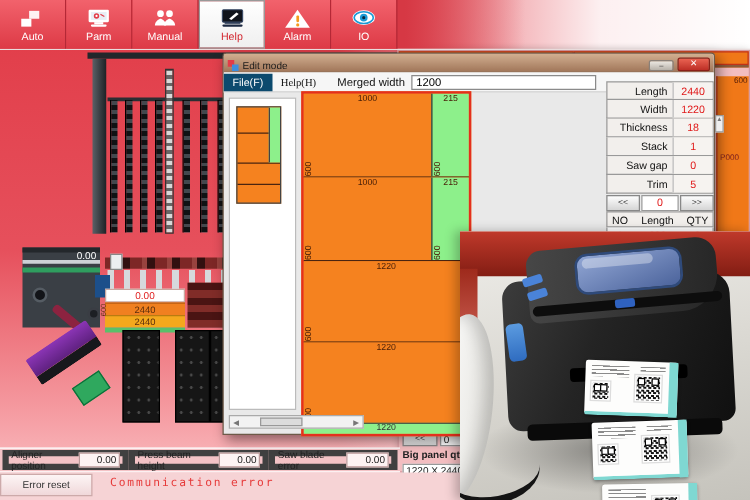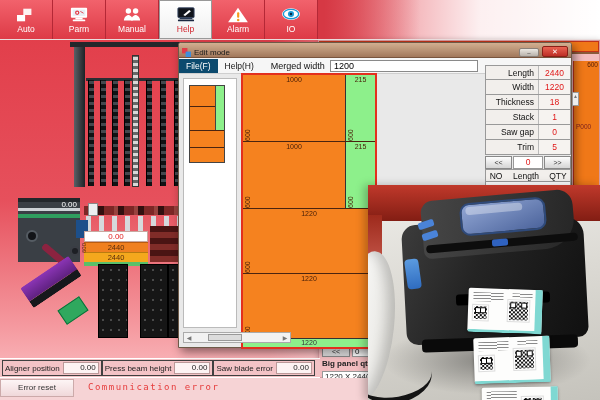--- a/index.html
+++ b/index.html
@@ -79,21 +79,21 @@
   #dlg-title{ position:absolute; left:0; top:0; width:100%; height:15px; border-radius:2px 2px 0 0;
     background:linear-gradient(180deg,rgba(208,172,140,.96),rgba(158,114,84,.96));
     border-bottom:1px solid rgba(110,74,52,.9); display:flex; align-items:flex-end; padding:0 3px; gap:3px; }
   #dlg-title .t{ font-size:8px; color:#1a1a1a; flex:1; }
   .win-btn{ height:9px; border-radius:2px; font-size:6px; line-height:8px; text-align:center; }
   #btn-min{ width:20px; background:linear-gradient(#ece8e2,#b8b2aa); border:1px solid #8a8078; color:#333; }
   #btn-close{ width:26px; height:11px; background:linear-gradient(#ea6352,#bd2f26); border:1px solid #8a2018; color:#fff; font-size:7px; line-height:10px; }
   #dlg-menu{ position:absolute; left:0; top:15px; width:100%; height:16px; background:#f6f6f6;
     border-bottom:1px solid #cfcfcf; display:flex; align-items:center; font-size:8.5px; }
   #menu-file{ background:#0c4a6e; color:#fff; padding:2px 7px; }
-  #menu-help{ color:#111; padding:2px 7px; }
+  #menu-help{ color:#111; padding:2px 7px;font-family:Liberation Serif, serif; }
   #mw-label{ margin-left:10px; font-size:9px; color:#111; }
   #mw-input{ margin-left:5px; width:148px; height:12px; border:1px solid #8a8a8a; background:#fff;
     font-size:9px; font-family:"Liberation Sans",sans-serif; padding-left:3px; }
   #thumb-panel{ left:4px; top:35px; width:54px; height:250px; background:#fff; border:1px solid #bbb; }
   #thumb{ position:absolute; left:5px; top:6px; width:36px; height:78px; background:#f5821f; border:1px solid #444; }
   #thumb .hl{ position:absolute; left:0; width:100%; height:1px; background:#4a2410; }
   #thumb .gr{ position:absolute; right:0; top:0; width:9px; height:44px; background:#8df08b; border-left:1px solid #444; }
   #lay{ left:62px; top:30px; width:136px; height:276px; border:2px solid #e3301e; background:#f5821f;
     display:flex; flex-direction:column; }
   .lay-row{ position:relative; display:flex; border-bottom:1px solid #4a2410; }
@@ -120,21 +120,21 @@
   .t-head{ display:flex; height:13px; background:#f2efec; border:1px solid #999; }
   .t-head div{ font-size:8.5px; color:#111; text-align:center; line-height:12px; }
   .t-row{ display:flex; height:14px; background:#fff; border:1px solid #999; border-top:none; }
   .t-row div{ font-size:8.5px; text-align:center; line-height:13px; }
   .c-no{ width:20px; } .c-len{ flex:1; } .c-qty{ width:24px; }
   .red{ color:#e01818; } .blk{ color:#111; }
   .t-vs{ position:absolute; right:-7px; top:27px; width:7px; height:14px; background:#eee; border:1px solid #999; font-size:5px; color:#777; text-align:center; }
   
   #statusbar{ left:0; top:358px; width:320px; height:20px; background:#f3c3c6;
     border-top:1px solid #fff; border-bottom:1px solid #fff; display:flex; align-items:center; padding:0 2px; z-index:2; }
-  .sf{ display:flex; align-items:center; border:1px solid #404040; height:16px; padding:0 2px; }
+  .sf{ display:flex; align-items:center; border:5px solid #404040; height:16px; padding:0 2px; }
   .sf .l{ font-size:8px; color:#222; padding-right:3px; }
   .sf .v{ width:36px; height:12px; background:#fdf3f3; border:1px solid #b99; font-size:8px;
     color:#222; text-align:right; padding-right:2px; line-height:10px; }
   #bottomstrip{ left:0; top:378px; width:600px; height:22px; background:#f6d3d5; z-index:2; }
   #err-btn{ position:absolute; left:0; top:1px; width:74px; height:18px; background:linear-gradient(#fdf5f5,#f0d8da);
     border:1px solid #caa; font-size:8px; color:#333; text-align:center; line-height:16px; }
   #err-msg{ position:absolute; left:88px; top:4px; font-size:9px; letter-spacing:1.5px; color:#e63b3b;
     font-family:"DejaVu Sans Mono",monospace; }
   
   #photo{ left:368px; top:185px; width:232px; height:215px; overflow:hidden; z-index:5;

